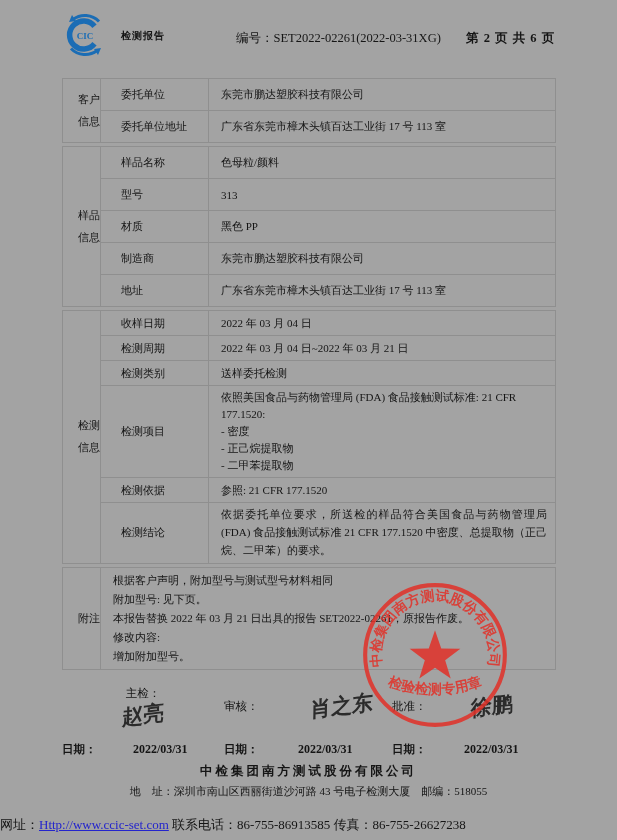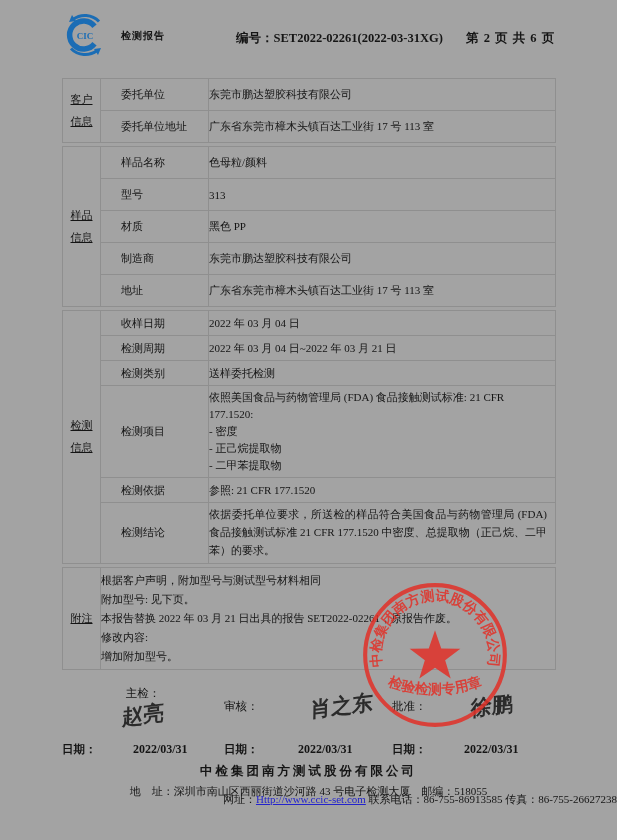--- a/index.html
+++ b/index.html
@@ -7,30 +7,30 @@
   body {
     width:617px; height:840px;
     font-family:"Liberation Serif","DejaVu Serif",serif;
     color:#151515;
   }
   .page { position:relative; width:617px; height:840px; background:#a3a3a3; overflow:hidden; }
 
   
   .logo { position:absolute; left:63px; top:13px; width:44px; height:44px; }
   .report-title { position:absolute; left:121px; top:29px; font-size:10px; font-weight:bold; letter-spacing:1px; }
-  .report-no { position:absolute; left:236px; top:30px; font-size:12.5px; font-weight:bold; }
+  .report-no { position:absolute; left:236px; top:30px; font-size:12.5px; font-weight:normal; }
   .page-info { position:absolute; left:466px; top:30px; font-size:12.5px; font-weight:bold; letter-spacing:1px; }
 
   
   .doc-table { position:absolute; left:62px; top:78px; width:494px; }
   table.sec { width:100%; border-collapse:collapse; table-layout:fixed; margin-bottom:3px; }
   table.sec td { border:1px solid #8f8f8f; font-size:11px; vertical-align:middle; }
-  td.cat { width:38px; text-align:center; white-space:pre-line; line-height:1.95; font-size:11px;text-decoration:underline; }
+  td.cat { width:38px; text-align:right; white-space:pre-line; line-height:1.95; font-size:11px; }
   td.lbl { width:108px; padding-left:20px; }
-  td.val { padding:3px 8px 3px 0; }
+  td.val { padding:3px 8px 3px 12px; }
   .h32 { height:32px; }
   .h25 { height:25px; }
   .prelines { white-space:pre-line; line-height:1.55; padding-top:6px; padding-bottom:6px; vertical-align:top; }
   .justify { line-height:1.62; text-align:justify; padding-top:5px; padding-bottom:5px; }
   .notes-val { white-space:pre-line; line-height:1.74; padding-top:6px; padding-bottom:6px; vertical-align:top; }
 
   
   .sig-grid { position:absolute; left:62px; top:686px; width:494px; display:flex; }
   .sig-col { display:flex; align-items:center; height:40px; }
   .sig-col.c1 { width:162px;flex-direction:column; } .sig-col.c2 { width:168px;gap:32px; } .sig-col.c3 { width:164px; }
@@ -43,21 +43,21 @@
   .date-lbl { font-size:11.5px; white-space:nowrap; }
   .date-val { flex:1; text-align:center; font-size:12px; }
 
   
   .stamp { position:absolute; left:359px; top:579px; width:152px; height:152px; opacity:.85; z-index:6; pointer-events:none; }
 
   
   .footer-company { position:absolute; left:0; top:763px; width:617px; text-align:center;
                     font-size:12.5px; font-weight:bold; letter-spacing:3px; }
   .footer-address { position:absolute; left:0; top:784px; width:617px; text-align:center; font-size:11px; }
-  .footer-webline { position:absolute; left:0; top:792px; width:617px; text-align:right; font-size:11px; }
+  .footer-webline { position:absolute; left:0; top:816px; width:617px; text-align:left; font-size:13px; }
   .footer-webline a { color:#2424cc; text-decoration:underline; }
 </style>
 </head>
 <body>
 
 <div class="page">
 
   <svg class="logo" viewBox="0 0 44 44">
     <path d="M 31.5 13.2 A 14 14 0 1 0 31.5 30.8" fill="none" stroke="#1b6db5" stroke-width="5.5"></path>
     <path d="M 36 8.5 A 19.5 19.5 0 0 0 10 6.5" fill="none" stroke="#1b6db5" stroke-width="3"></path>

